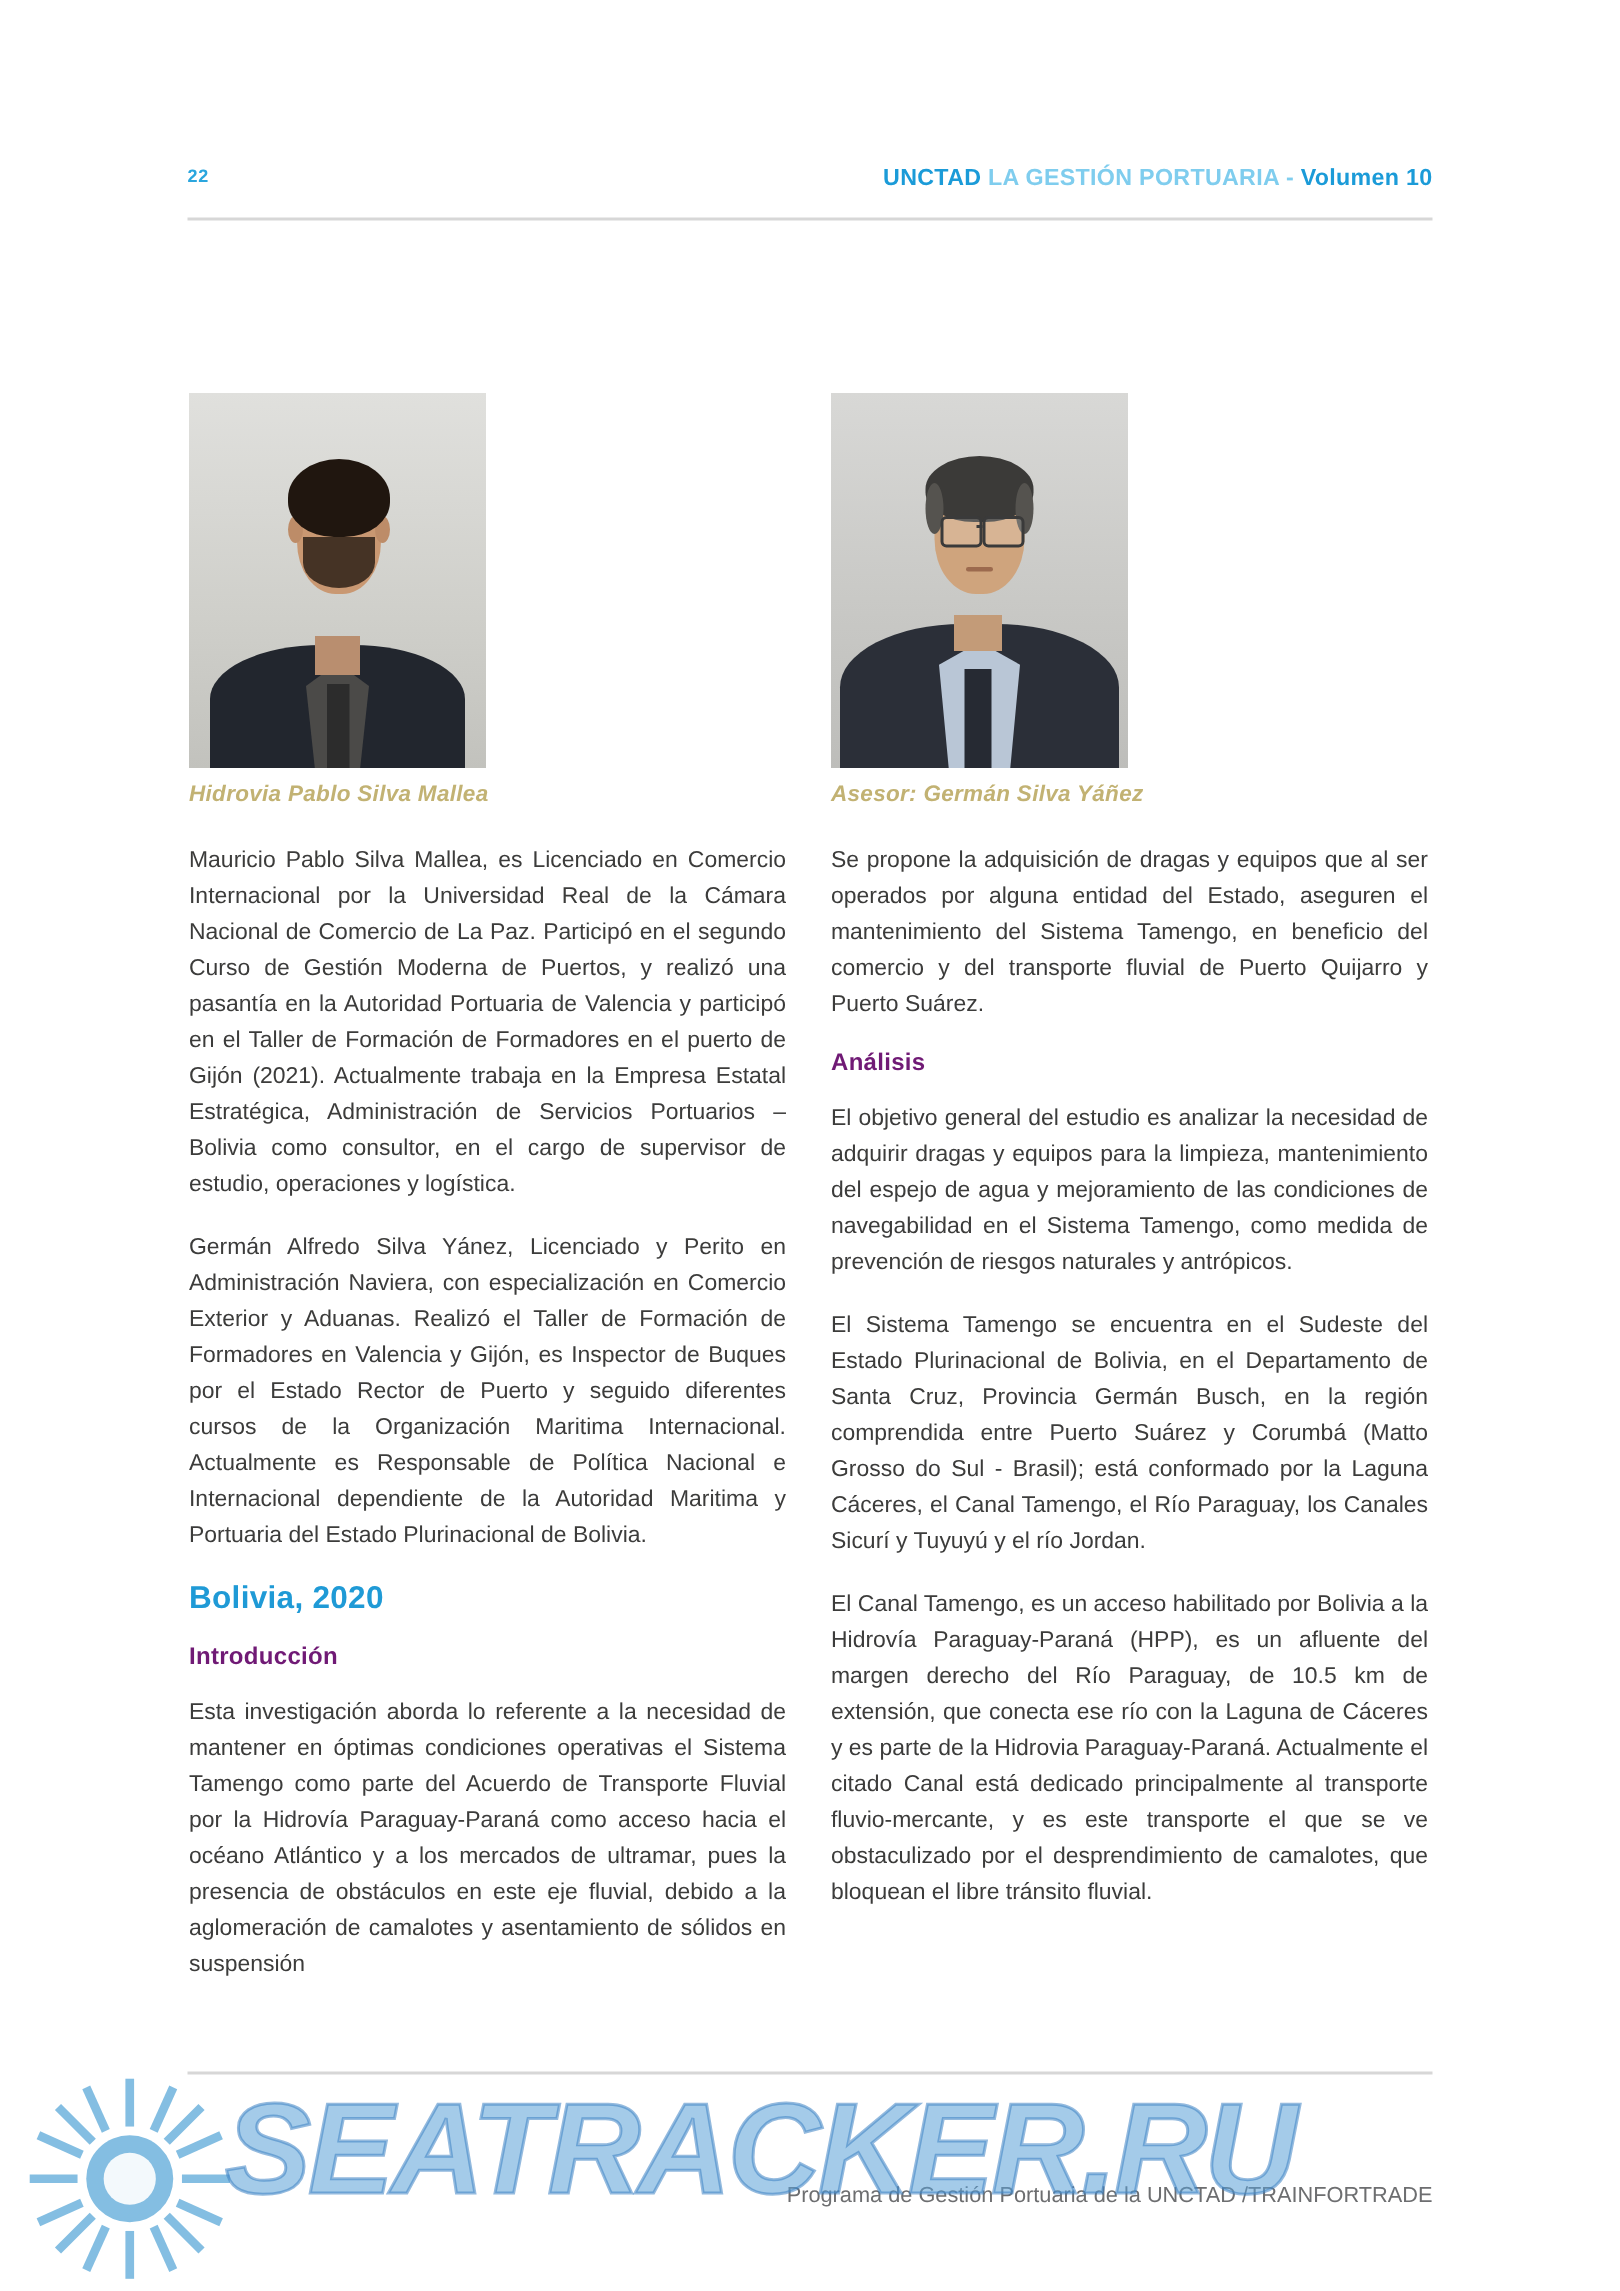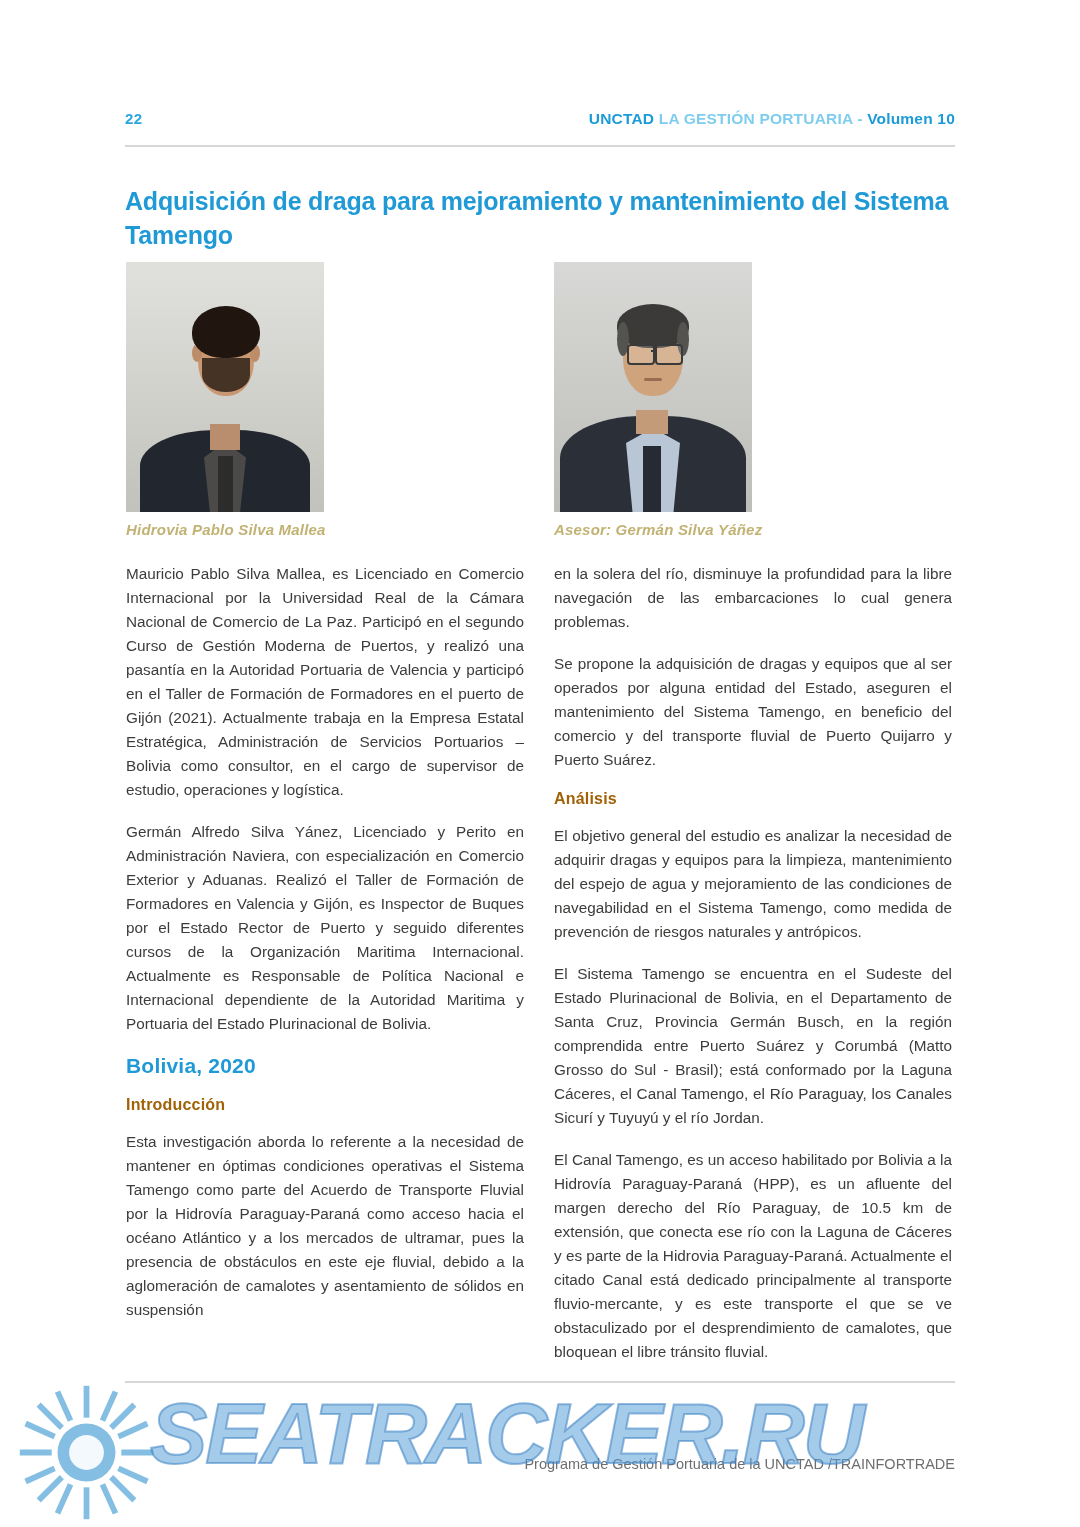--- a/index.html
+++ b/index.html
@@ -26,21 +26,21 @@
     position: absolute;
     left: 125px;
     top: 110px;
     width: 830px;
     height: 38px;
     display: flex;
     align-items: flex-start;
     justify-content: space-between;
   }
   .page-number {
-    font-size: 15px;
+    font-size: 12px;
     font-weight: bold;
     color: #2ba6de;
     letter-spacing: 0.5px;
   }
   .header-right {
     font-size: 15.5px;
     font-weight: bold;
     color: #7fcdee;
     letter-spacing: 0.2px;
     white-space: nowrap;
@@ -182,21 +182,21 @@
     margin: 2px 0 18px 0;
     font-size: 21px;
     font-weight: bold;
     color: #1f9ad6;
     letter-spacing: 0.2px;
   }
   h3.section-gold {
     margin: 6px 0 16px 0;
     font-size: 16px;
     font-weight: bold;
-    color: #a16207;
+    color: #701a75;
     letter-spacing: 0.2px;
   }
   
   .footer-rule {
     position: absolute;
     left: 125px;
     top: 1381px;
     width: 830px;
     height: 2px;
     background: #d7d7d7;
@@ -243,21 +243,20 @@
 <body>
 
 <div class="page">
 
   <div class="header">
     <div class="page-number">22</div>
     <div class="header-right"><span class="strong">UNCTAD</span><span> LA GESTIÓN PORTUARIA - </span><span class="strong">Volumen 10</span></div>
   </div>
   <div class="header-rule"></div>
 
-  <div class="doc-title">Adquisición de draga para mejoramiento y mantenimiento del Sistema Tamengo</div>
 
   <div class="photo photo-1">
     <div class="portrait">
       <div class="p-bg p1-bg"></div>
       <div class="p-body p1-body"></div>
       <div class="p1-shirt p-shirt"></div>
       <div class="p1-tie p-tie"></div>
       <div class="p1-neck" style="position:absolute;"></div>
       <div class="p-face p1-face"></div>
       <div class="p1-ear-l" style="position:absolute;"></div>
@@ -290,21 +289,20 @@
 
   <div class="col col-left">
     <p class="body">Mauricio Pablo Silva Mallea, es Licenciado en Comercio Internacional por la Universidad Real de la Cámara Nacional de Comercio de La Paz. Participó en el segundo Curso de Gestión Moderna de Puertos, y realizó una pasantía en la Autoridad Portuaria de Valencia y participó en el Taller de Formación de Formadores en el puerto de Gijón (2021). Actualmente trabaja en la Empresa Estatal Estratégica, Administración de Servicios Portuarios – Bolivia como consultor, en el cargo de supervisor de estudio, operaciones y logística.</p>
     <p class="body">Germán Alfredo Silva Yánez, Licenciado y Perito en Administración Naviera, con especialización en Comercio Exterior y Aduanas. Realizó el Taller de Formación de Formadores en Valencia y Gijón, es Inspector de Buques por el Estado Rector de Puerto y seguido diferentes cursos de la Organización Maritima Internacional. Actualmente es Responsable de Política Nacional e Internacional dependiente de la Autoridad Maritima y Portuaria del Estado Plurinacional de Bolivia.</p>
     <h2 class="section-blue">Bolivia, 2020</h2>
     <h3 class="section-gold">Introducción</h3>
     <p class="body">Esta investigación aborda lo referente a la necesidad de mantener en óptimas condiciones operativas el Sistema Tamengo como parte del Acuerdo de Transporte Fluvial por la Hidrovía Paraguay-Paraná como acceso hacia el océano Atlántico y a los mercados de ultramar, pues la presencia de obstáculos en este eje fluvial, debido a la aglomeración de camalotes y asentamiento de sólidos en suspensión</p>
   </div>
 
   <div class="col col-right">
-    <p class="body">en la solera del río, disminuye la profundidad para la libre navegación de las embarcaciones lo cual genera problemas.</p>
     <p class="body">Se propone la adquisición de dragas y equipos que al ser operados por alguna entidad del Estado, aseguren el mantenimiento del Sistema Tamengo, en beneficio del comercio y del transporte fluvial de Puerto Quijarro y Puerto Suárez.</p>
     <h3 class="section-gold">Análisis</h3>
     <p class="body">El objetivo general del estudio es analizar la necesidad de adquirir dragas y equipos para la limpieza, mantenimiento del espejo de agua y mejoramiento de las condiciones de navegabilidad en el Sistema Tamengo, como medida de prevención de riesgos naturales y antrópicos.</p>
     <p class="body">El Sistema Tamengo se encuentra en el Sudeste del Estado Plurinacional de Bolivia, en el Departamento de Santa Cruz, Provincia Germán Busch, en la región comprendida entre Puerto Suárez y Corumbá (Matto Grosso do Sul - Brasil); está conformado por la Laguna Cáceres, el Canal Tamengo, el Río Paraguay, los Canales Sicurí y Tuyuyú y el río Jordan.</p>
     <p class="body">El Canal Tamengo, es un acceso habilitado por Bolivia a la Hidrovía Paraguay-Paraná (HPP), es un afluente del margen derecho del Río Paraguay, de 10.5 km de extensión, que conecta ese río con la Laguna de Cáceres y es parte de la Hidrovia Paraguay-Paraná. Actualmente el citado Canal está dedicado principalmente al transporte fluvio-mercante, y es este transporte el que se ve obstaculizado por el desprendimiento de camalotes, que bloquean el libre tránsito fluvial.</p>
   </div>
 
   <div class="footer-rule"></div>
   <div class="footer-text">Programa de Gestión Portuaria de la UNCTAD /TRAINFORTRADE</div>
 

